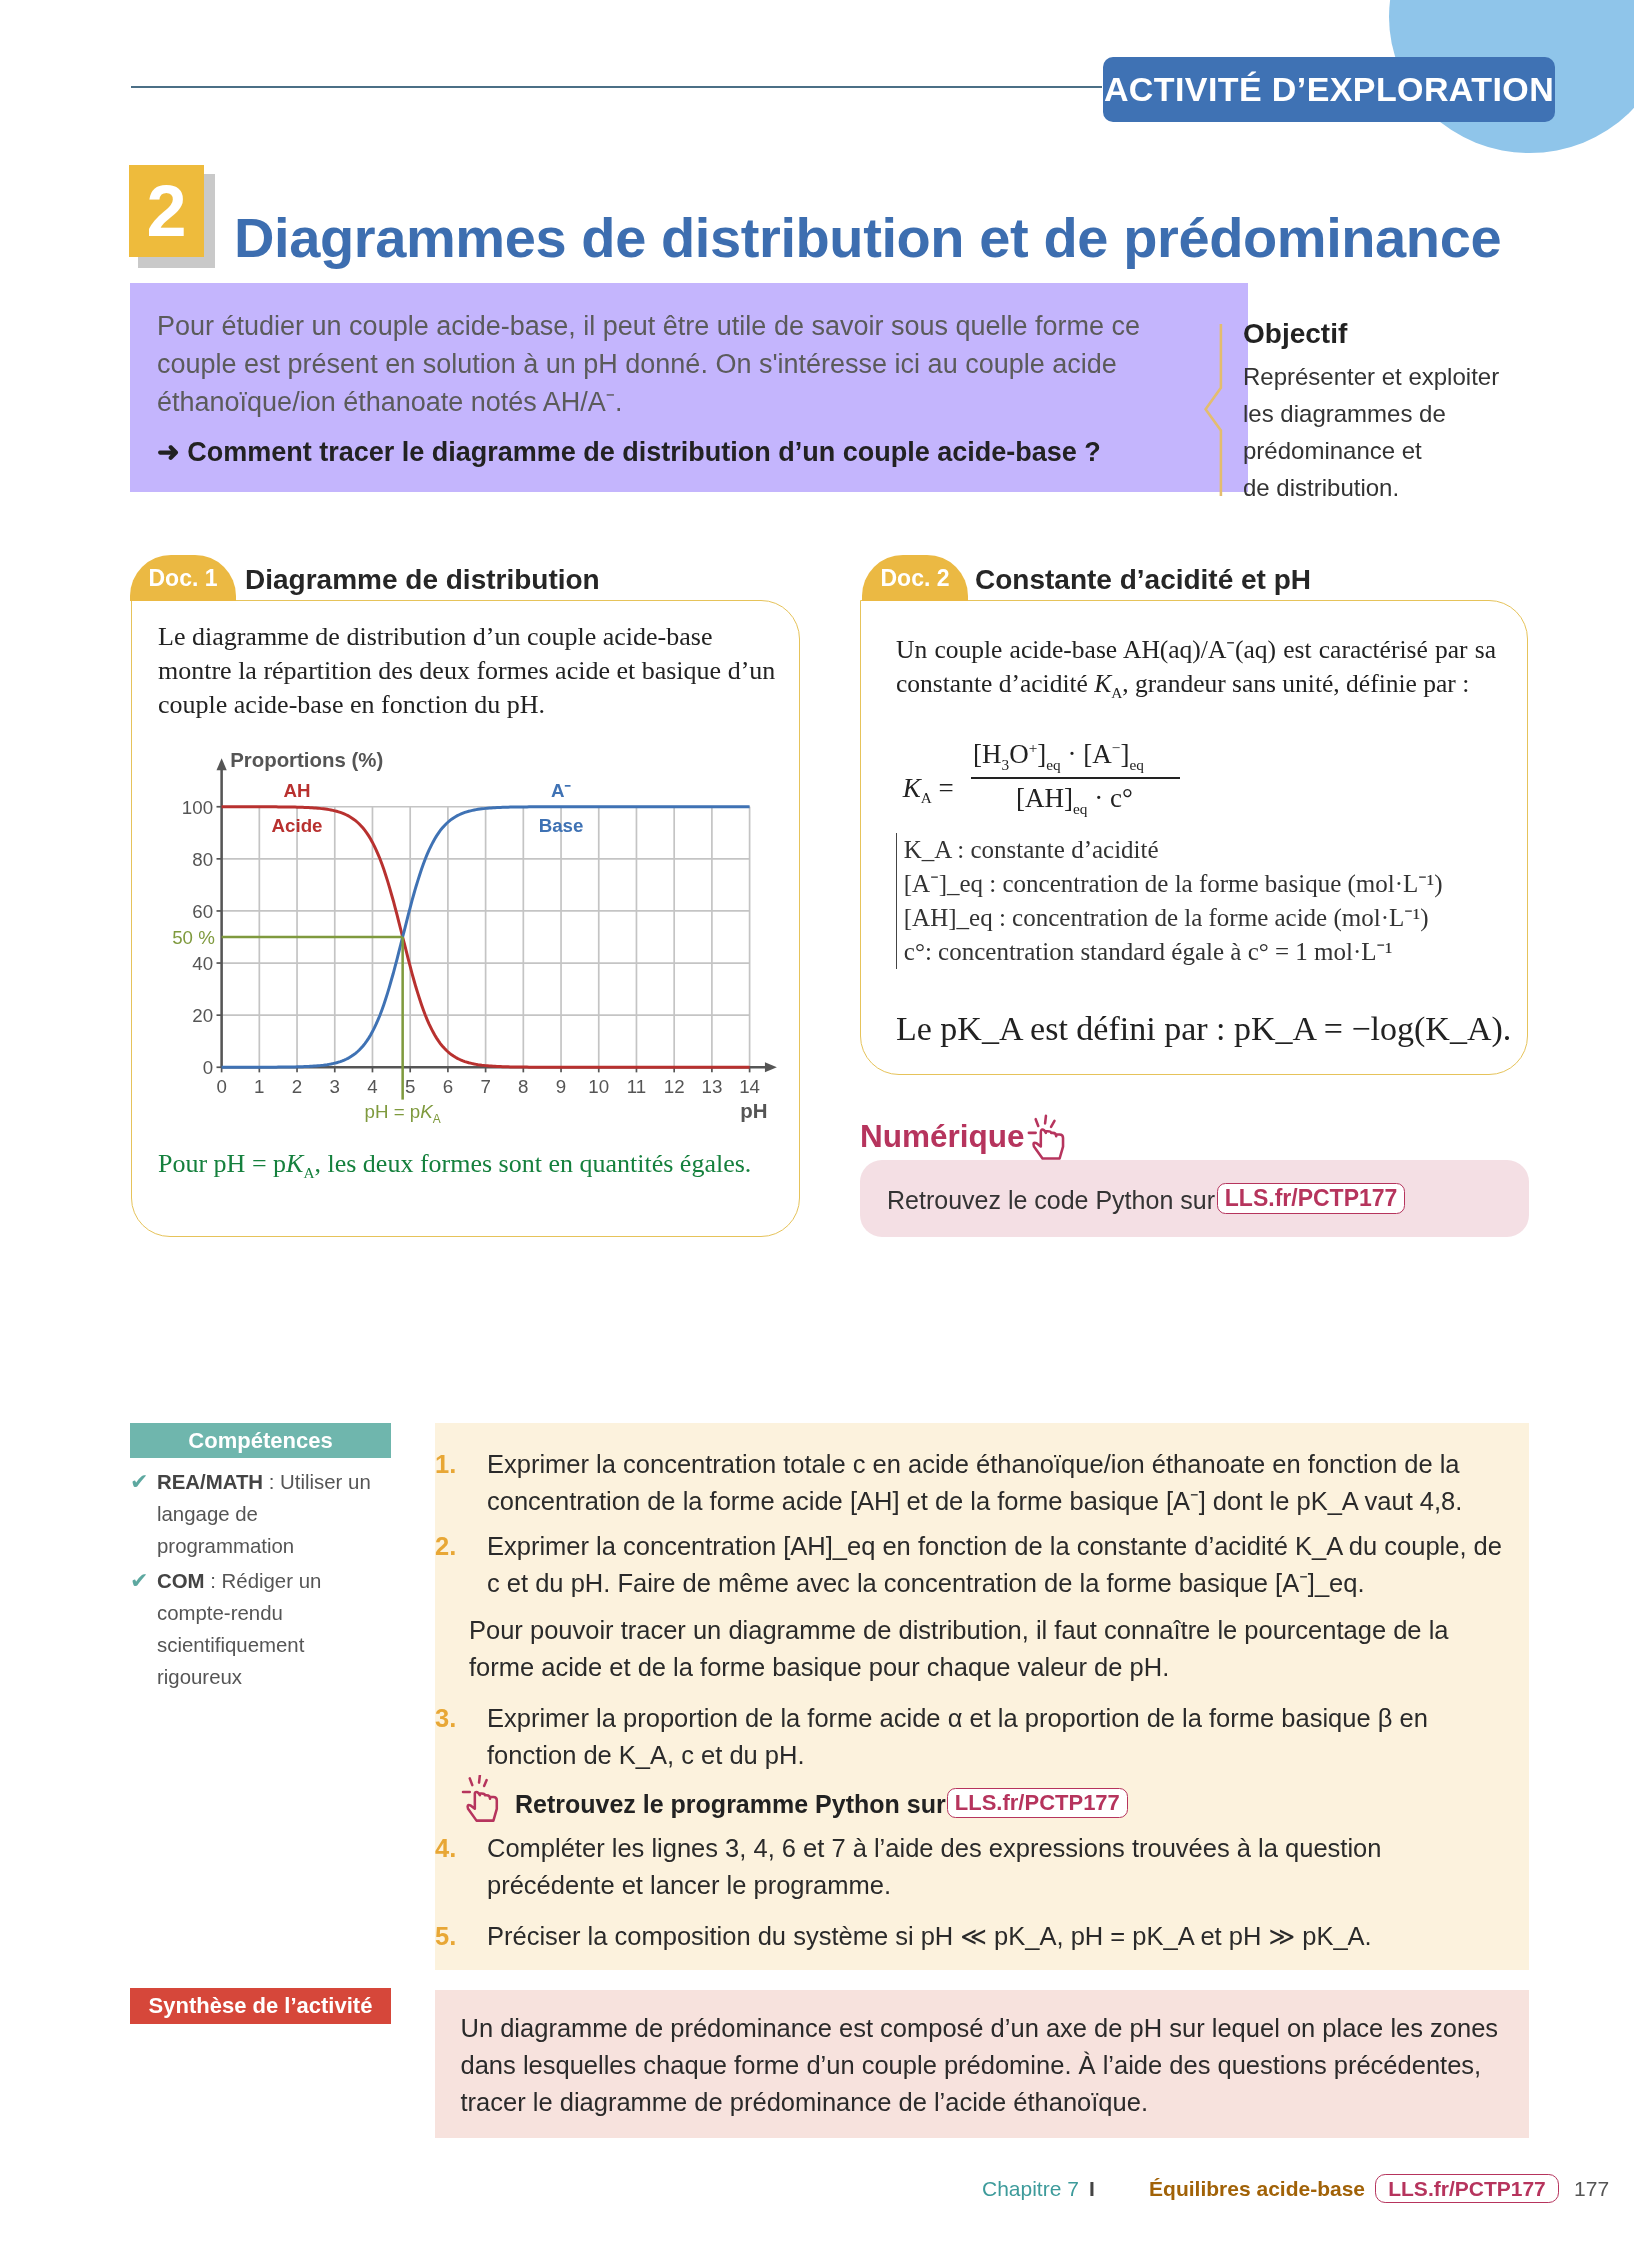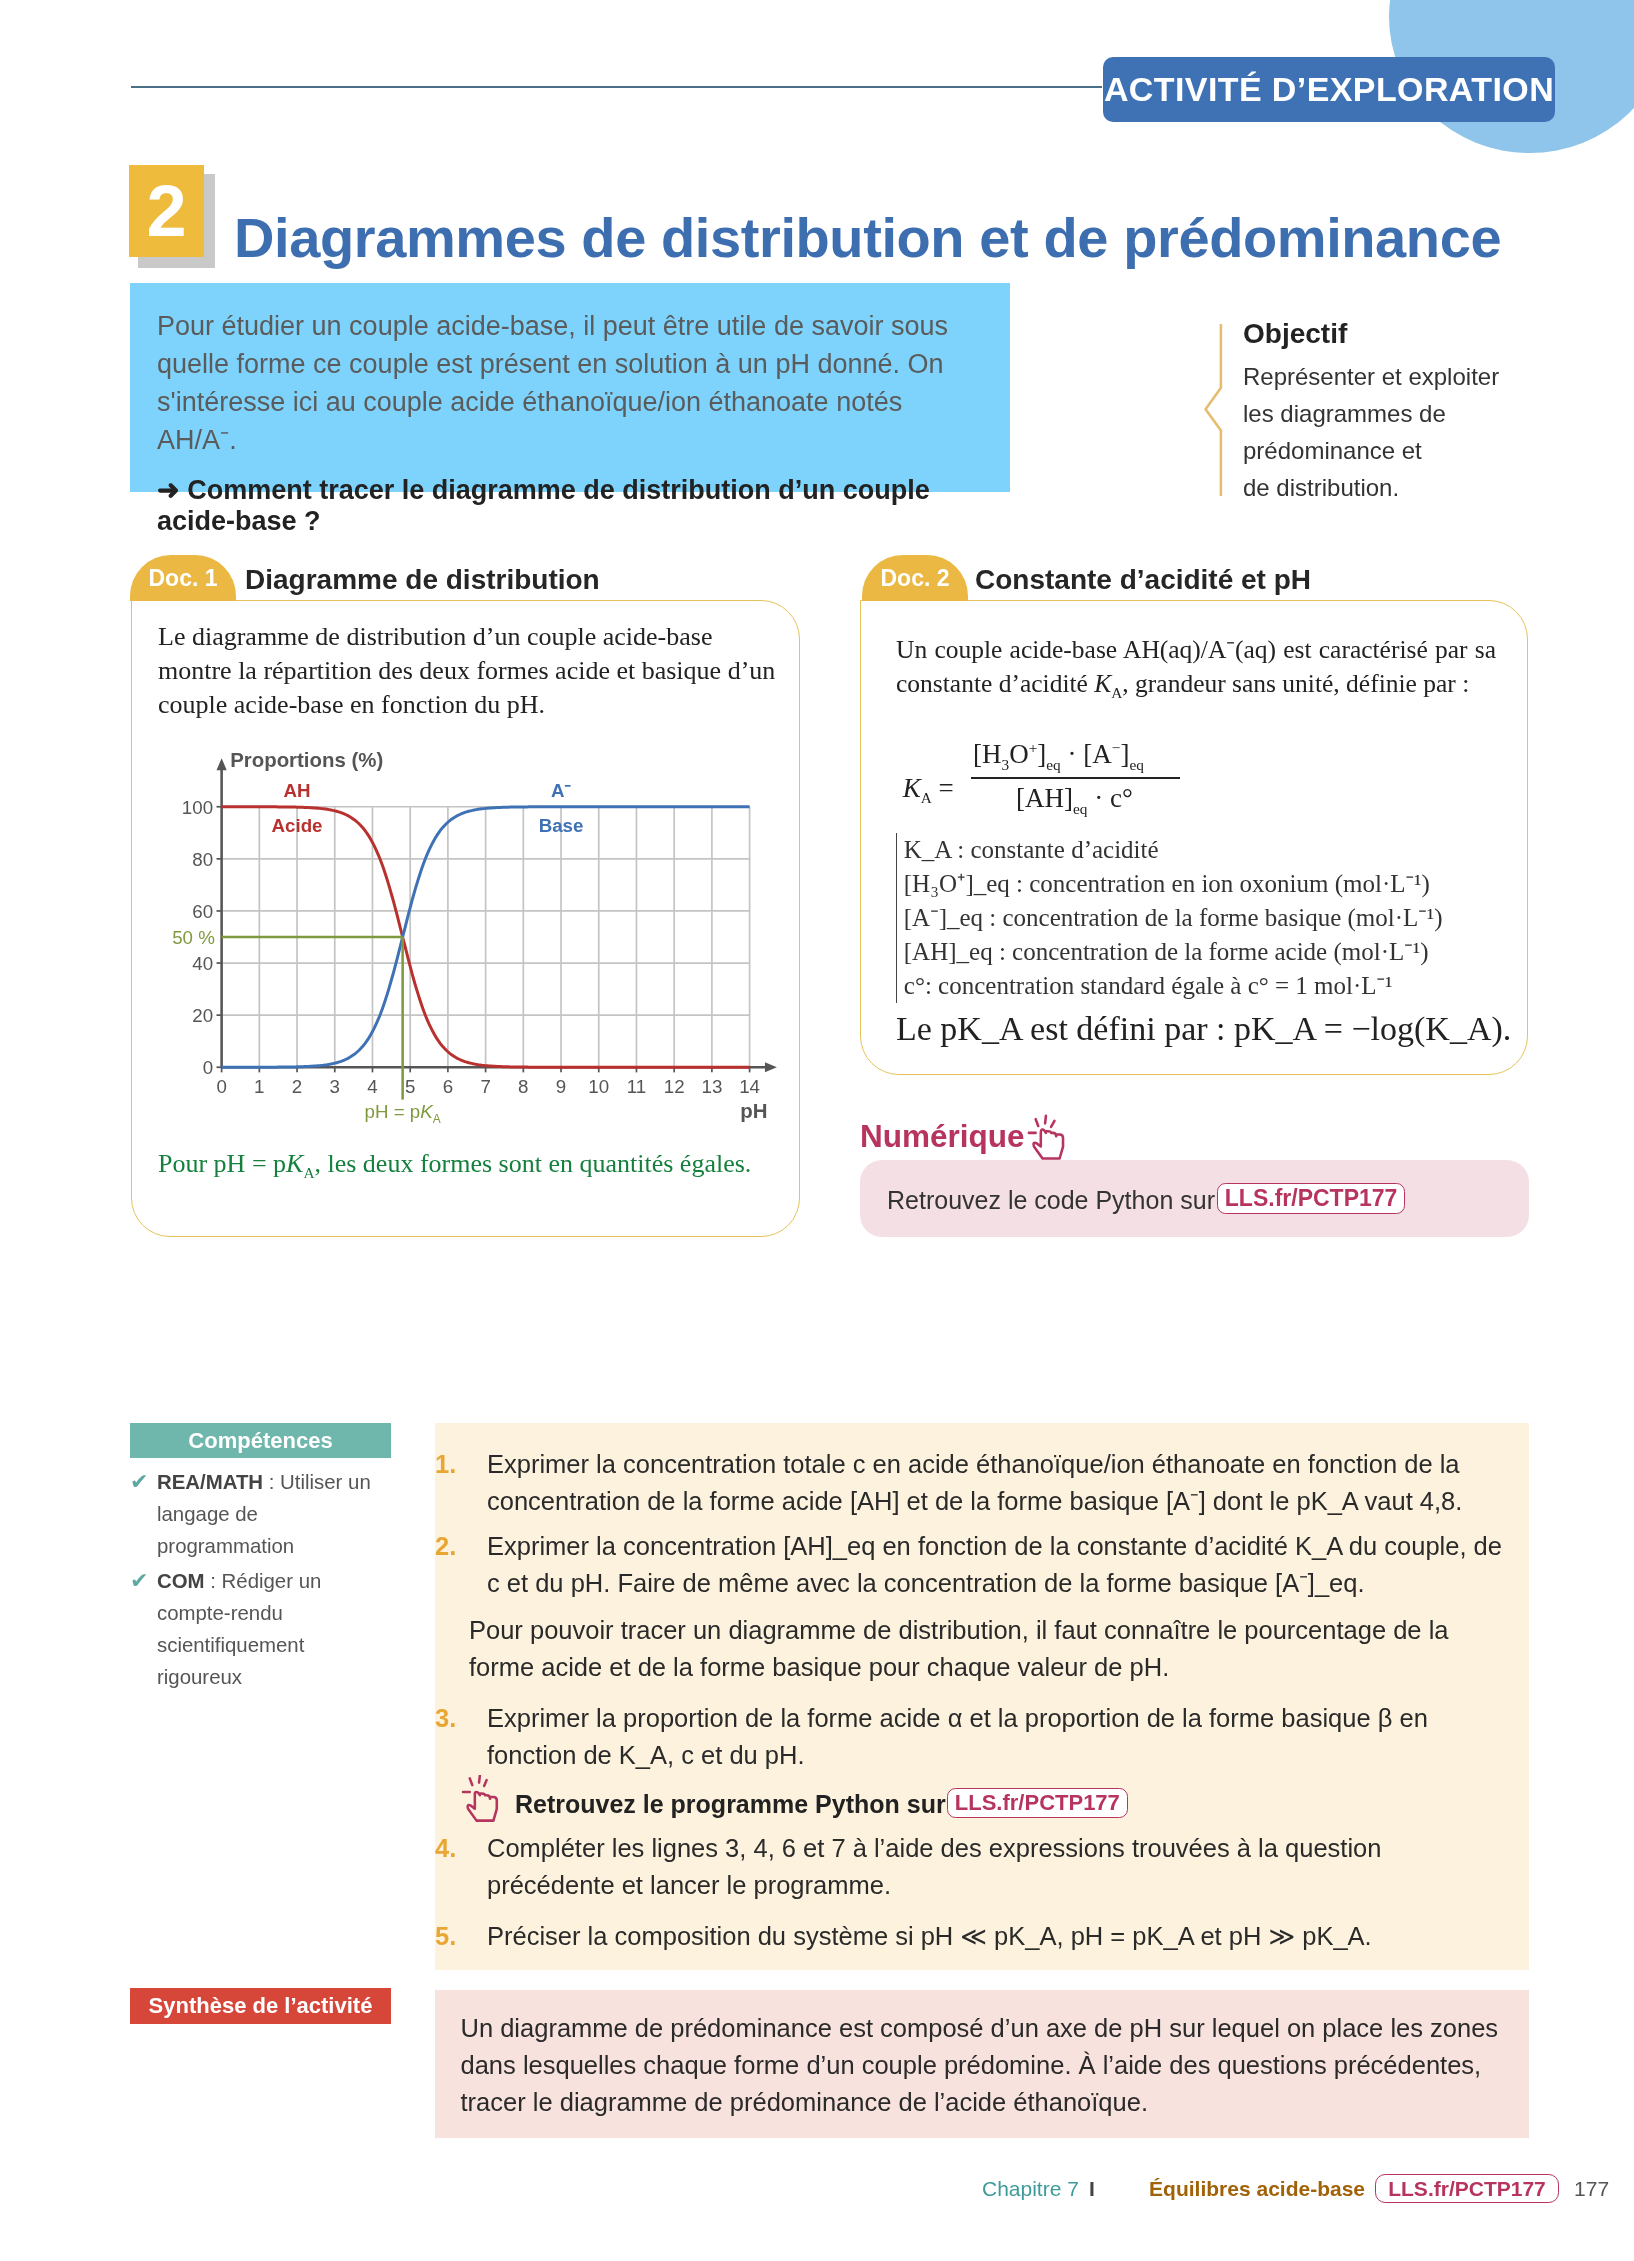--- a/index.html
+++ b/index.html
@@ -13,21 +13,21 @@
   #header-rule { left: 131px; top: 86px; width: 971px; height: 1.7px; background: #4b6f86; }
   #activity-pill { left: 1103px; top: 57px; width: 452px; height: 65px; border-radius: 10px; background: #3f72b4;
     color: #fff; font-weight: bold; font-size: 34px; display: flex; align-items: center; justify-content: center; letter-spacing: 0.4px; }
 
   #num-shadow { left: 138px; top: 174px; width: 77px; height: 94px; background: #c9c9c9; }
   #num-badge { left: 129px; top: 165px; width: 75px; height: 92px; background: #eebb3c; color: #fff;
     font-weight: bold; font-size: 72px; display: flex; align-items: center; justify-content: center; }
   #page-title { left: 234px; top: 177px; font-size: 56px; font-weight: bold; color: #3d6eb0; white-space: nowrap; letter-spacing: -0.4px; margin-top: 28px; }
 
   
-  #intro-box { left: 130px; top: 283px; width: 880px; height: 209px; background: #7dd3fc; padding: 24px 25.5px 0 27px; }
+  #intro-box { left: 130px; top: 283px; width: 1118px; height: 209px; background: #c4b5fd; padding: 24px 25.5px 0 27px; }
   #intro-text { font-size: 27px; line-height: 38px; color: #5b5b5b; }
   #intro-question { margin-top: 15.3px; font-size: 27px; font-weight: bold; color: #222; }
   #objective-bracket { left: 1202px; top: 324px; width: 31px; height: 172px; }
   #objective-title { left: 1243px; top: 318px; font-size: 28px; font-weight: bold; color: #222; }
   #objective-text { left: 1243px; top: 358px; width: 281px; font-size: 24px; line-height: 37px; color: #333; }
 
   
   .doc-tab { height: 46px; background: #ebb943; border-radius: 41px 41px 0 0; color: #fff; font-weight: bold; font-size: 23px;
     display: flex; align-items: center; justify-content: center; }
   .doc-title { font-size: 28px; font-weight: bold; color: #262626; white-space: nowrap; }
@@ -234,21 +234,20 @@
 
 <div id="ka-formula" class="abs serif">
   <span id="ka-lhs"><span>K</span><sub>A</sub> <span style="font-style:normal">=</span></span>
   <span id="ka-num"><span>[H</span><span class="small-sub">3</span><span>O</span><span class="small-sup">+</span><span>]</span><span class="small-sub">eq</span><span> · [A</span><span class="small-sup">−</span><span>]</span><span class="small-sub">eq</span></span>
   <span id="ka-bar"></span>
   <span id="ka-den"><span>[AH]</span><span class="small-sub">eq</span><span> · c°</span></span>
 </div>
 
 <div id="legend-list" class="abs serif">
   <div>K_A : constante d’acidité</div>
-  <div>[H₃O⁺]_eq : concentration en ion oxonium (mol·L⁻¹)</div>
   <div>[A⁻]_eq : concentration de la forme basique (mol·L⁻¹)</div>
   <div>[AH]_eq : concentration de la forme acide (mol·L⁻¹)</div>
   <div>c°: concentration standard égale à c° = 1 mol·L⁻¹</div>
 </div>
 <p id="pka-def" class="abs serif">Le pK_A est défini par : pK_A = −log(K_A).</p>
 
 <div id="num-title" class="abs">Numérique</div>
 <div id="num-box" class="abs"></div>
 <svg id="num-hand-1" class="abs" viewBox="0 0 62 56">
   <g fill="none" stroke="#b6345d" stroke-width="3" stroke-linecap="round" stroke-linejoin="round">

